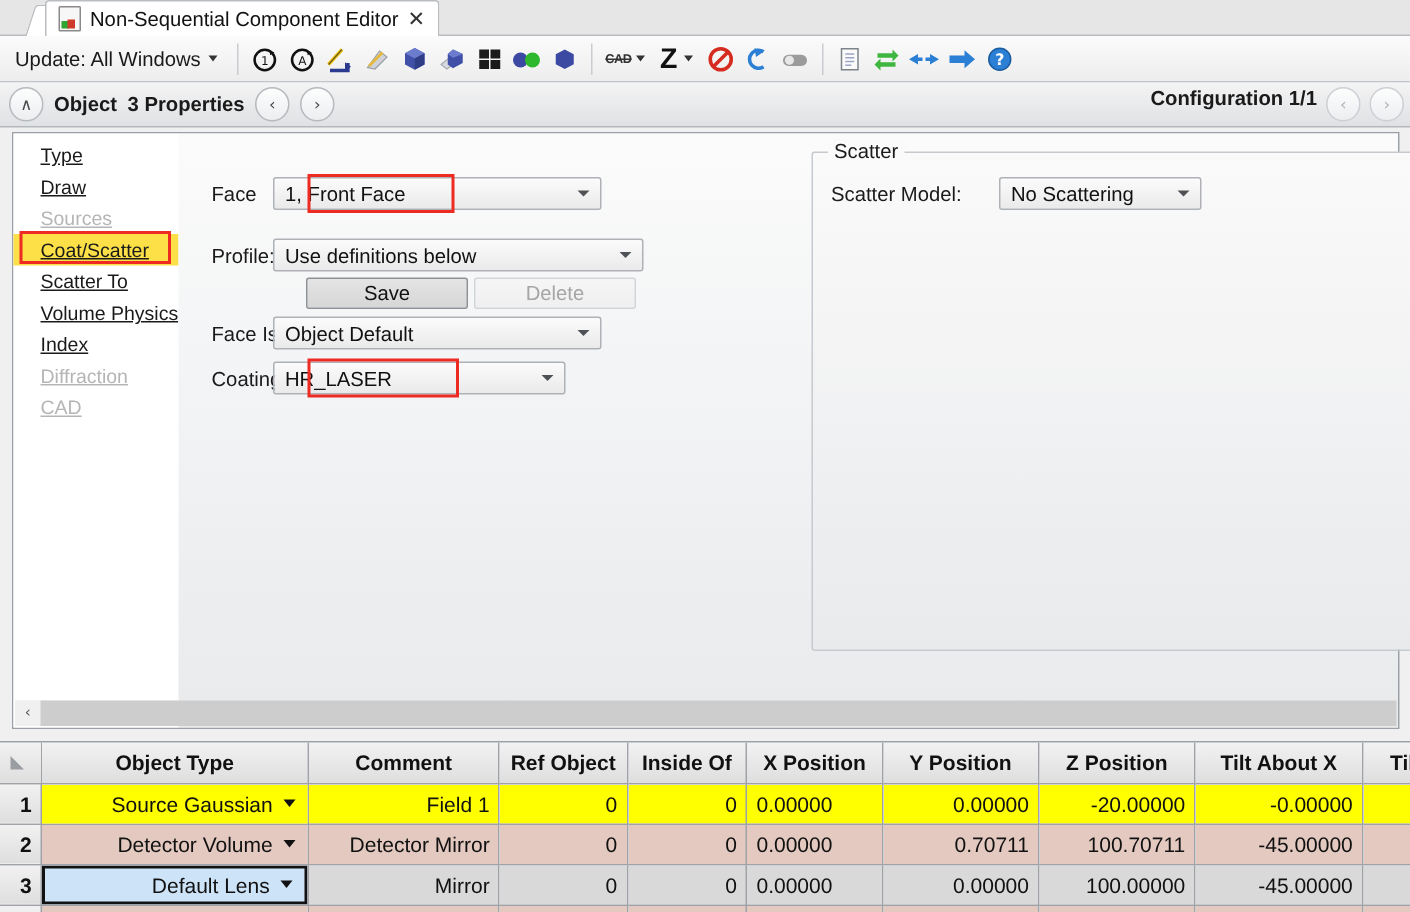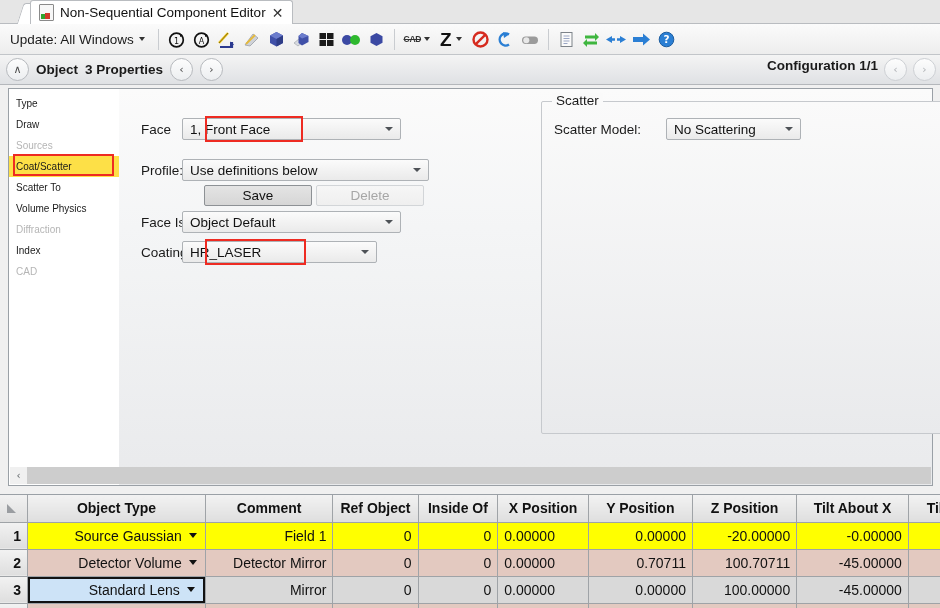--- a/index.html
+++ b/index.html
@@ -98,22 +98,22 @@
   
   .props{
     position:absolute;left:8px;top:88px;width:925px;height:398px;
     background:#fff;border:1px solid #9aa0a6;box-sizing:border-box;
   }
   .sidelist{
     position:absolute;left:0;top:0;width:110px;height:100%;
     background:#ffffff;padding-top:4px;box-sizing:border-box;
   }
   .sl-item{
-    height:21px;line-height:21px;padding-left:7px;font-size:10px;
-    color:#1a1a1a;white-space:nowrap;cursor:pointer;position:relative;
+    height:21px;line-height:21px;padding-left:18px;font-size:13px;
+    color:#1a1a1a;white-space:nowrap;cursor:pointer;position:relative;text-decoration:underline;
   }
   .sl-item.dim{color:#b5b5b5;}
   .sl-item.sel{background:#fde047;}
   .sl-hl{
     position:absolute;left:4px;top:-2px;width:101px;height:22px;
     border:2px solid #ee2b22;box-sizing:border-box;pointer-events:none;
   }
   .formarea{
     position:absolute;left:110px;top:0;right:0;bottom:0;
     background:linear-gradient(180deg,#fbfbfb 0%,#f4f5f6 35%,#e9eaec 100%);
@@ -388,25 +388,25 @@
       <div class="sl-item sel">
         <span>Coat/Scatter</span>
         <span class="sl-hl"></span>
       </div>
       <div class="sl-item">
         <span>Scatter To</span>
       </div>
       <div class="sl-item">
         <span>Volume Physics</span>
       </div>
+      <div class="sl-item">
+        <span>Index</span>
+      </div>
       <div class="sl-item dim">
         <span>Diffraction</span>
-      </div>
-      <div class="sl-item">
-        <span>Index</span>
       </div>
       <div class="sl-item dim">
         <span>CAD</span>
       </div>
     </div>
 
     <div class="formarea">
 
       <div class="row" style="left:0;top:29px;width:310px;">
         <span class="lbl" style="width:63px;padding-left:22px;box-sizing:border-box;">Face</span>
@@ -525,21 +525,21 @@
           <td style="text-align:left">0.00000</td>
           <td>0.70711</td>
           <td>100.70711</td>
           <td>-45.00000</td>
           <td>0.00000</td>
         </tr>
         <tr class="r3">
           <td class="rownum">3</td>
           <td class="typecell">
             <div class="typeinner selbox">
-              <span>Standard Lens</span>
+              <span>Default Lens</span>
               <span class="dd"></span>
             </div>
           </td>
           <td>Mirror</td>
           <td>0</td>
           <td>0</td>
           <td style="text-align:left">0.00000</td>
           <td>0.00000</td>
           <td>100.00000</td>
           <td>-45.00000</td>

